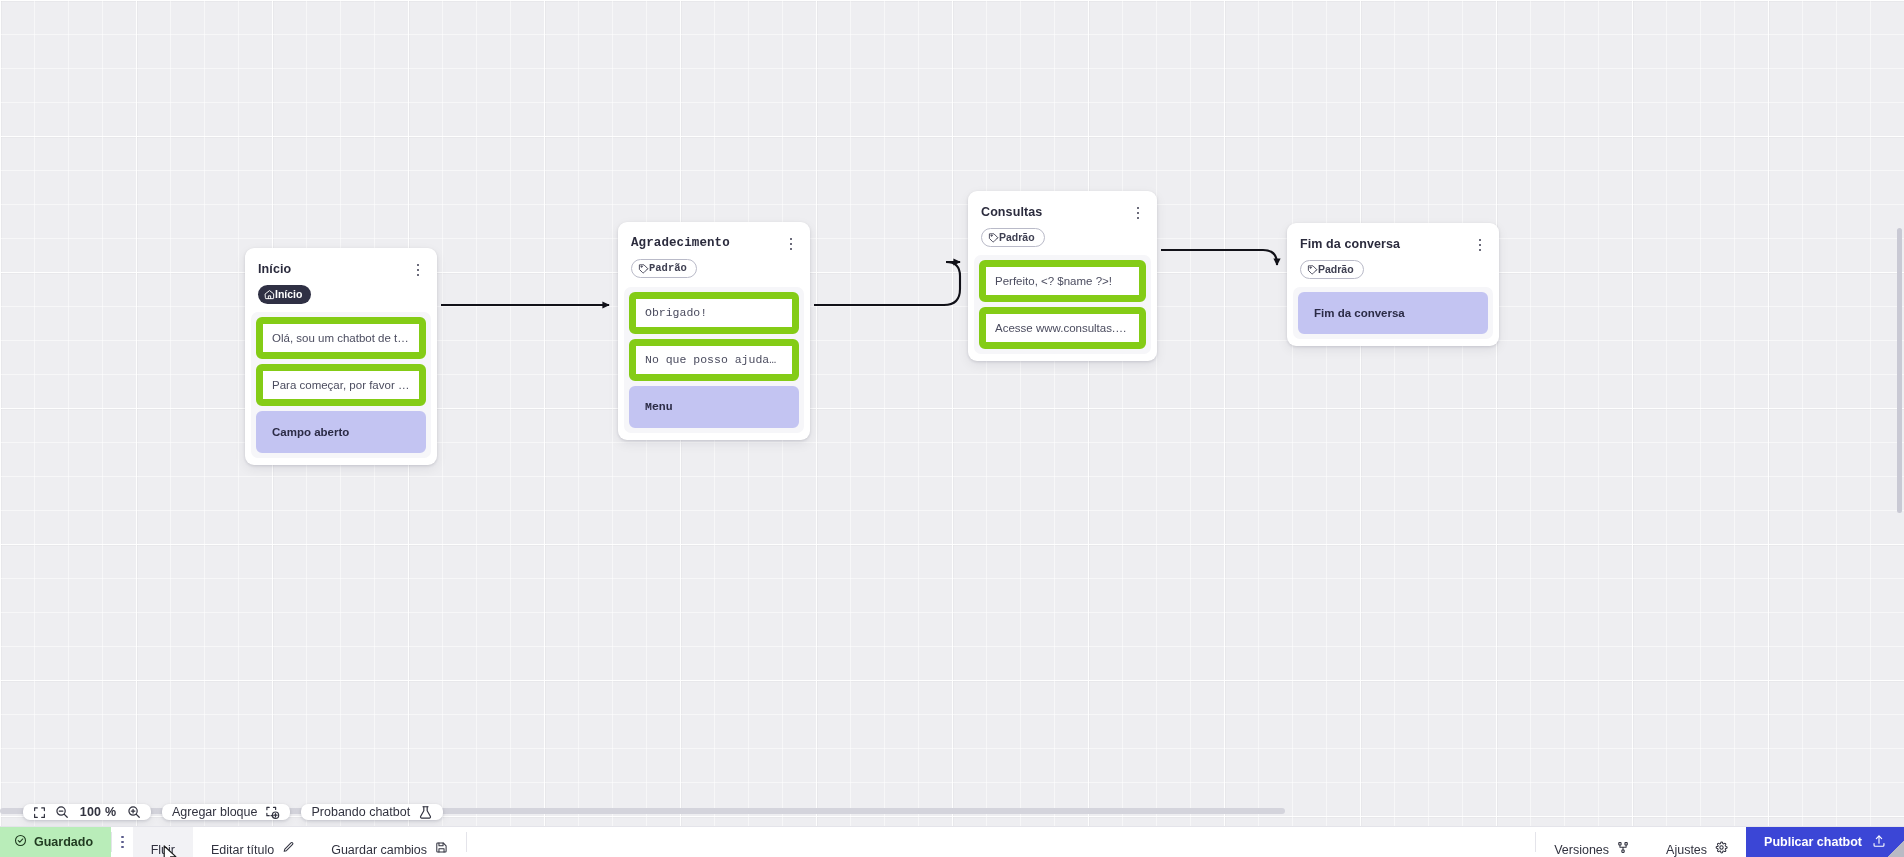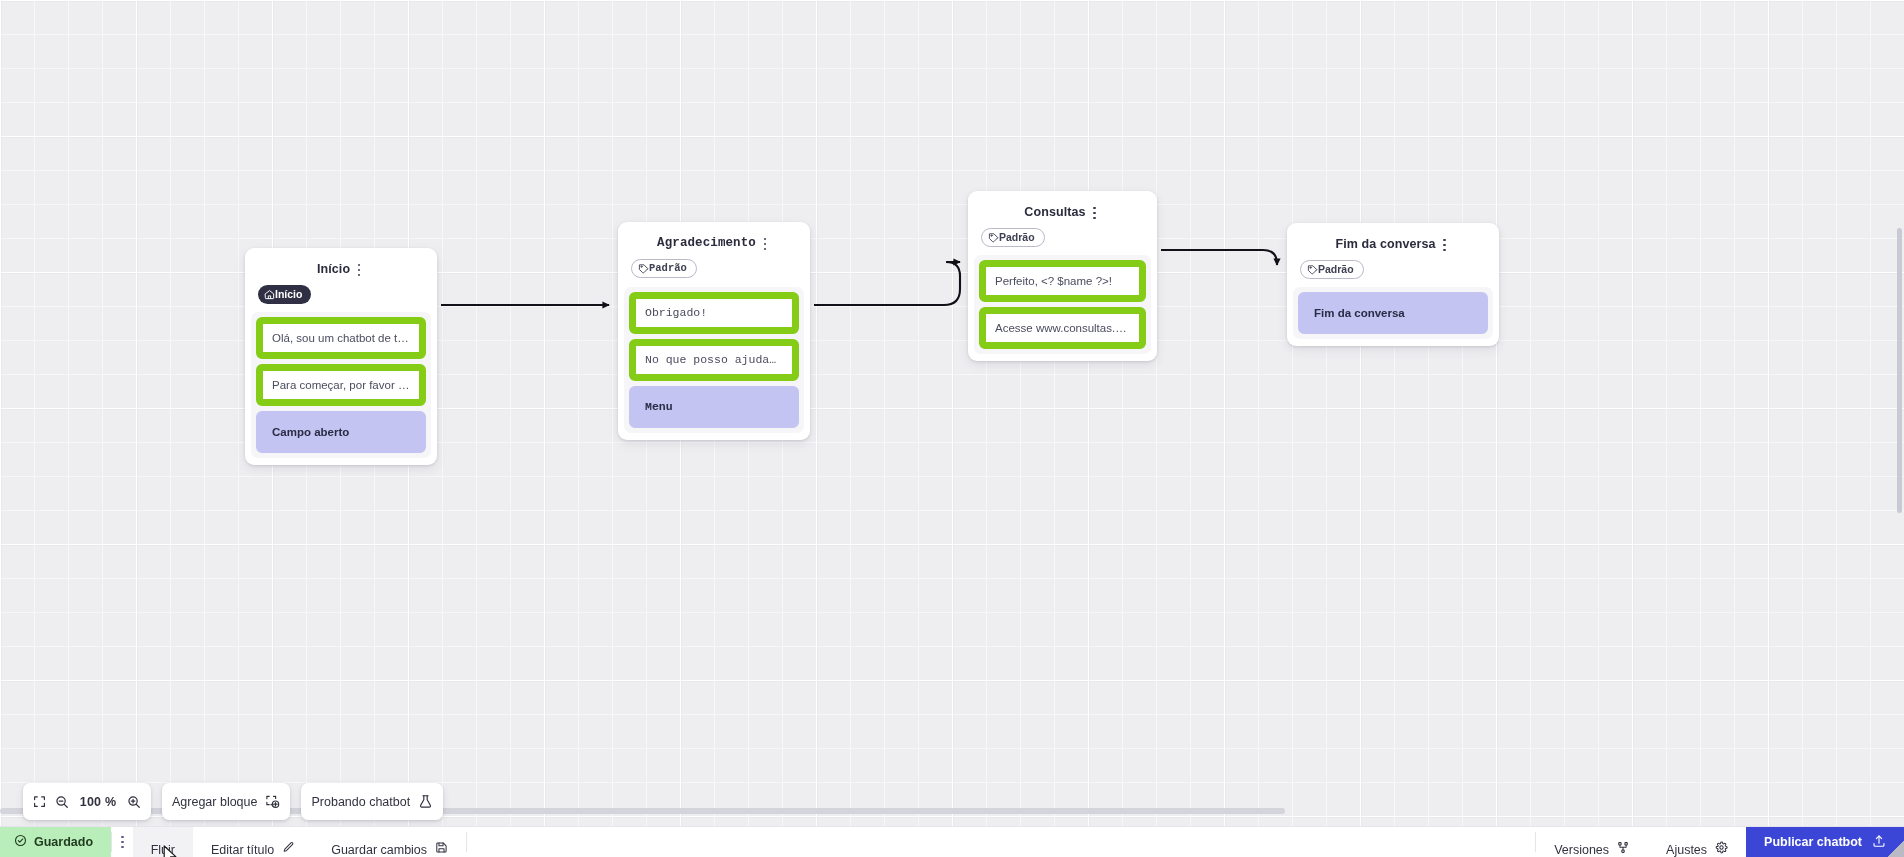--- a/index.html
+++ b/index.html
@@ -64,21 +64,21 @@
     background: #ffffff;
     border-radius: 9px;
     box-shadow: 0 1px 3px rgba(16,18,40,0.13), 0 4px 12px rgba(16,18,40,0.07);
     padding: 6px 6px 7px 6px;
     z-index: 5;
   }
 
   .node-head {
     display: flex;
     align-items: flex-start;
-    justify-content: center;
+    justify-content: space-between;
     padding: 7px 4px 0 7px;
   }
 
   .node-title {
     font-size: 12.5px;
     font-weight: 700;
     color: #2b2b3d;
     letter-spacing: .1px;
     line-height: 15px;
     padding-top: 1px;
@@ -174,21 +174,21 @@
     gap: 11px;
     z-index: 20;
   }
 
   .tb-group {
     display: flex;
     align-items: center;
     background: #ffffff;
     border-radius: 7px;
     box-shadow: 0 1px 3px rgba(16,18,40,0.14), 0 3px 10px rgba(16,18,40,0.07);
-    height: 37px;
+    height: 16px;
     padding: 0 10px;
     gap: 9px;
   }
 
   .tb-btn {
     display: flex;
     align-items: center;
     gap: 8px;
     font-size: 12.5px;
     color: #31323f;

